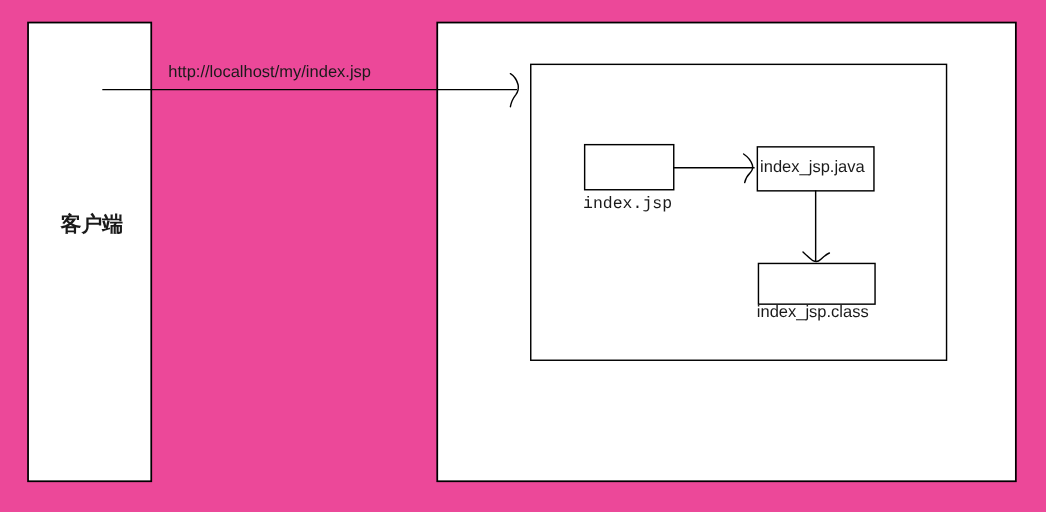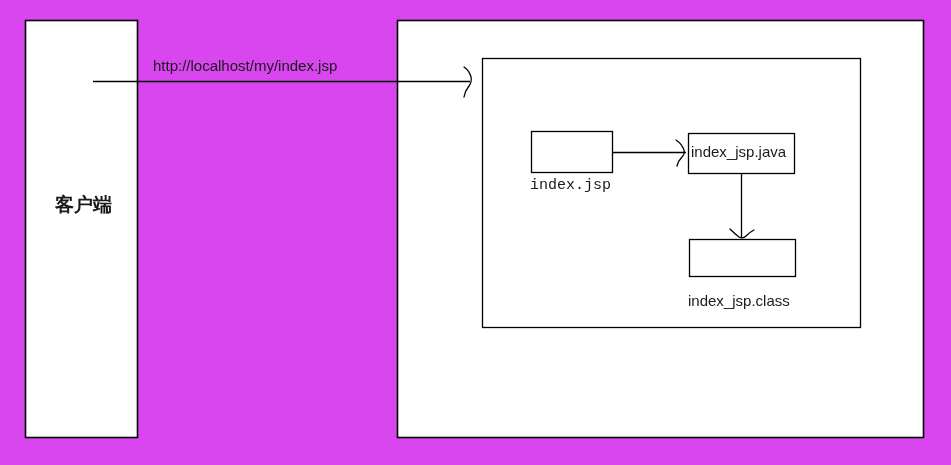--- a/index.html
+++ b/index.html
@@ -5,21 +5,21 @@
 <style>
   html, body {
     margin: 0;
     padding: 0;
     background: #ffffff;
   }
   #canvas {
     position: relative;
     width: 951px;
     height: 465px;
-    background: #d946ef;
+    background: #ec4899;
     overflow: hidden;
     font-family: "Liberation Sans", "DejaVu Sans", sans-serif;
   }
   .svg-layer {
     position: absolute;
     left: 0;
     top: 0;
     width: 951px;
     height: 465px;
   }
@@ -47,21 +47,21 @@
     font-size: 15px;
     font-family: Liberation Mono, monospace;
   }
   .lbl-java {
     left: 691px;
     top: 144px;
     font-size: 15px;
   }
   .lbl-class {
     left: 688px;
-    top: 293px;
+    top: 276px;
     font-size: 15px;
   }
 </style>
 </head>
 <body>
 
 <div id="canvas">
 
   <svg class="svg-layer" viewBox="0 0 951 465" xmlns="http://www.w3.org/2000/svg">
 

